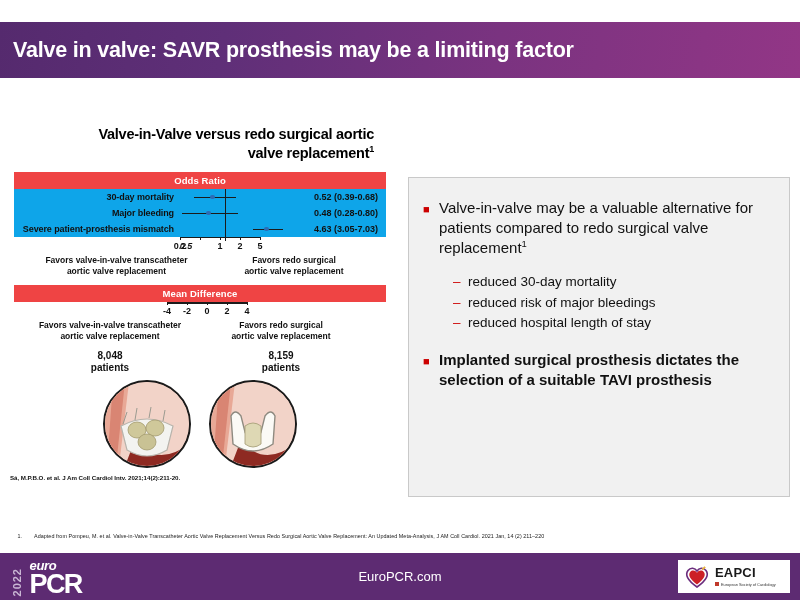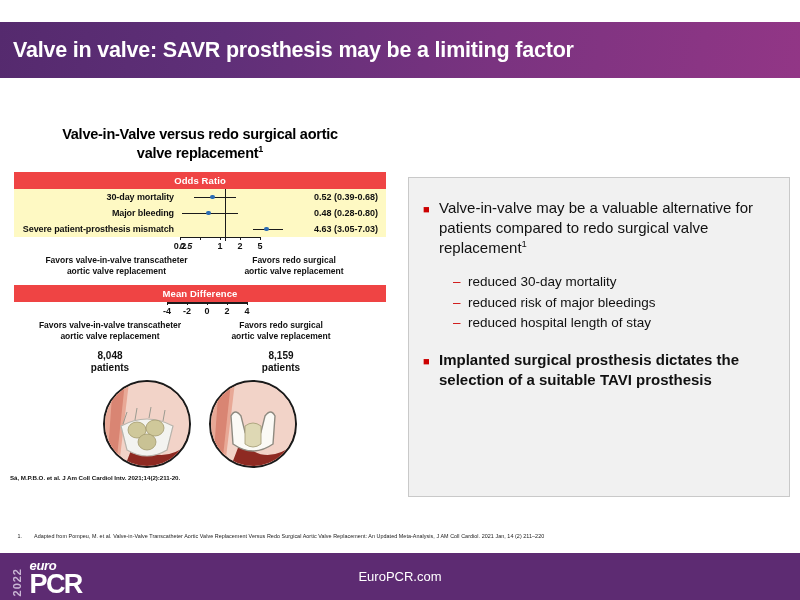--- a/index.html
+++ b/index.html
@@ -33,21 +33,21 @@
     white-space: nowrap;
   }
 
   
   .left-col {
     position: absolute;
     left: 0; top: 125px;
     width: 400px;
   }
   .fig-title {
-    text-align: center;
+    text-align: right;
     font-size: 14.5px;
     font-weight: bold;
     color: #000000;
     line-height: 1.28;
     padding: 0 26px;
     letter-spacing: -0.25px;
   }
   .fig-title sup { font-size: 9px; }
 
   .panel {
@@ -57,21 +57,21 @@
   .panel-head {
     background: #ef4444;
     color: #ffffff;
     font-size: 9.5px;
     font-weight: bold;
     text-align: center;
     padding: 3px 0;
     letter-spacing: 0.1px;
   }
   .panel-body {
-    background: #fef9c3;
+    background: #0ea5e9;
     position: relative;
   }
 
   .forest-row {
     display: flex;
     align-items: center;
     height: 16px;
     font-size: 9px;
     color: #111;
   }
@@ -504,13 +504,27 @@
 
   <div class="logo-block">
     <div class="logo-year">2022</div>
     <div class="logo-divider"></div>
     <div class="logo-words">
       <div class="logo-euro">euro</div>
       <div class="logo-pcr">PCR</div>
     </div>
   </div>
 
+  <div class="eapci">
+    <svg width="26" height="24" viewBox="0 0 26 24">
+      <path d="M13 22 C3 15 1 9.5 4 5.5 C6.5 2.2 11 2.8 13 6 C15 2.8 19.5 2.2 22 5.5 C25 9.5 23 15 13 22 Z" fill="#ffffff" stroke="#6b2d7d" stroke-width="1.6"></path>
+      <path d="M13 19.5 C5.5 14 4 9.8 6.2 7 C8 4.7 11.4 5.2 13 7.8 C14.6 5.2 18 4.7 19.8 7 C22 9.8 20.5 14 13 19.5 Z" fill="#cc2026"></path>
+      <path d="M17.5 4 L20.5 1.2 L21.8 2.6 L18.6 5.3 Z" fill="#e8b23a"></path>
+    </svg>
+    <div class="eapci-txt">
+      <div class="eapci-name">EAPCI</div>
+      <div class="eapci-sub">
+        <span class="eapci-sq"></span>
+        <span>European Society of Cardiology</span>
+      </div>
+    </div>
+  </div>
 </div>
 
 </body></html>

